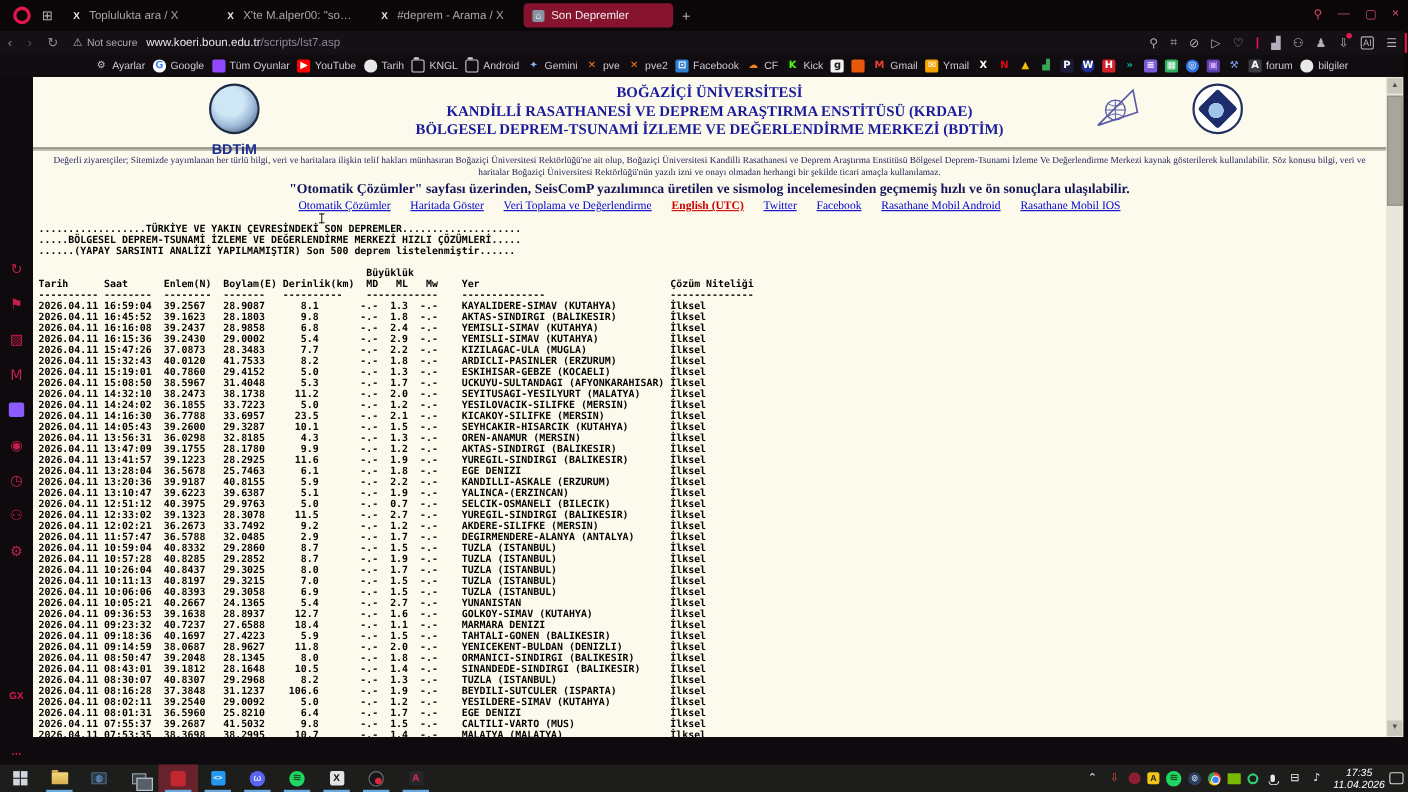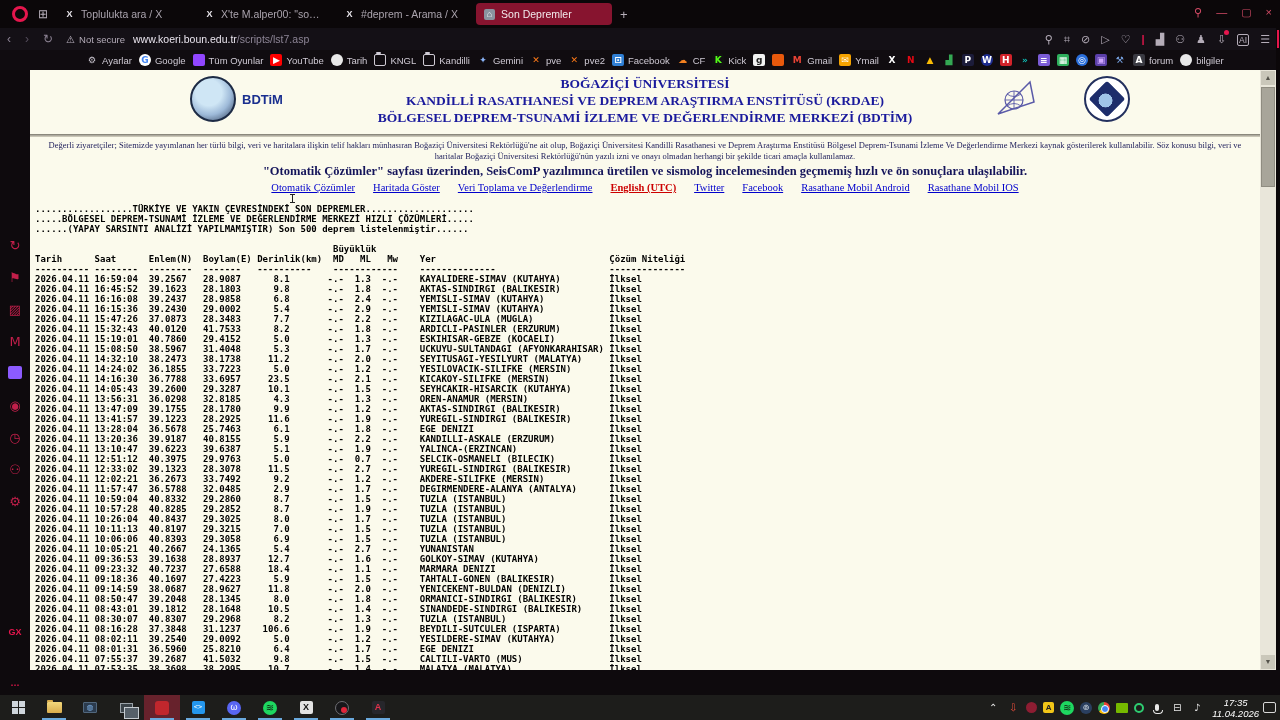--- a/index.html
+++ b/index.html
@@ -42,21 +42,21 @@
   #gxside{position:absolute;left:0;top:70px;width:30px;bottom:25px;background:#0e0a0d;}
   .sicon{position:absolute;left:0;width:30px;text-align:center;font-size:13px;color:#c21f4a;
     font-family:"DejaVu Sans",sans-serif;}
   .sicon.tw{color:#fff;}
   .sicon.tw span{display:inline-block;width:14px;height:13px;background:#8c5bff;border-radius:2px;font-size:9px;line-height:13px;}
   .gxlogo{position:absolute;left:0;width:30px;text-align:center;color:#e5164d;font-weight:bold;font-size:9px;letter-spacing:0;}
 
   
   #page{position:absolute;left:30px;top:70px;width:1230px;bottom:25px;background:#fbfaec;overflow:hidden;}
   #pghead{position:relative;height:62px;}
-  .bdtim{position:absolute;left:160px;top:6px;display:flex;align-items:center;gap:6px;}
+  .bdtim{position:absolute;left:160px;top:6px;display:flex;align-items:center;gap:6px;flex-direction:column;}
   .globe{width:46px;height:46px;border-radius:50%;background:radial-gradient(circle at 40% 35%,#cfe6f5 0 35%,#9db9d8 60%,#27364f 100%);border:2px solid #1d2b45;}
   .bdtim span{color:#1a2f8f;font-weight:bold;font-size:13px;font-family:"Liberation Sans",sans-serif;}
   .titles{position:absolute;left:0;right:0;top:5px;text-align:center;color:#1a1a9c;
     font-family:"Liberation Serif",serif;font-weight:bold;}
   .titles div{font-size:13.5px;line-height:17px;}
   .seal{position:absolute;top:6px;width:46px;height:46px;border-radius:50%;}
   .seal.krdae{right:222px;border:0;background:none;}
   .seal.krdae svg{display:block;}
   .seal.bu{right:130px;border:2px solid #23305e;background:#fff;display:flex;align-items:center;justify-content:center;}
   .seal.bu i{display:block;width:26px;height:26px;background:#1d2d6b;transform:rotate(45deg);border-radius:3px;
@@ -196,21 +196,21 @@
       <span class="bmk">
         <span class="ico" style="background: rgb(232, 232, 232); color: rgb(17, 17, 17); border-radius: 50%;"></span>
         <span>Tarih</span>
       </span>
       <span class="bmk">
         <span class="ico folder"></span>
         <span>KNGL</span>
       </span>
       <span class="bmk">
         <span class="ico folder"></span>
-        <span>Kandilli</span>
+        <span>Android</span>
       </span>
       <span class="bmk">
         <span class="ico" style="background: transparent; color: rgb(138, 180, 248);">✦</span>
         <span>Gemini</span>
       </span>
       <span class="bmk">
         <span class="ico" style="background: transparent; color: rgb(255, 122, 24);">✕</span>
         <span>pve</span>
       </span>
       <span class="bmk">

